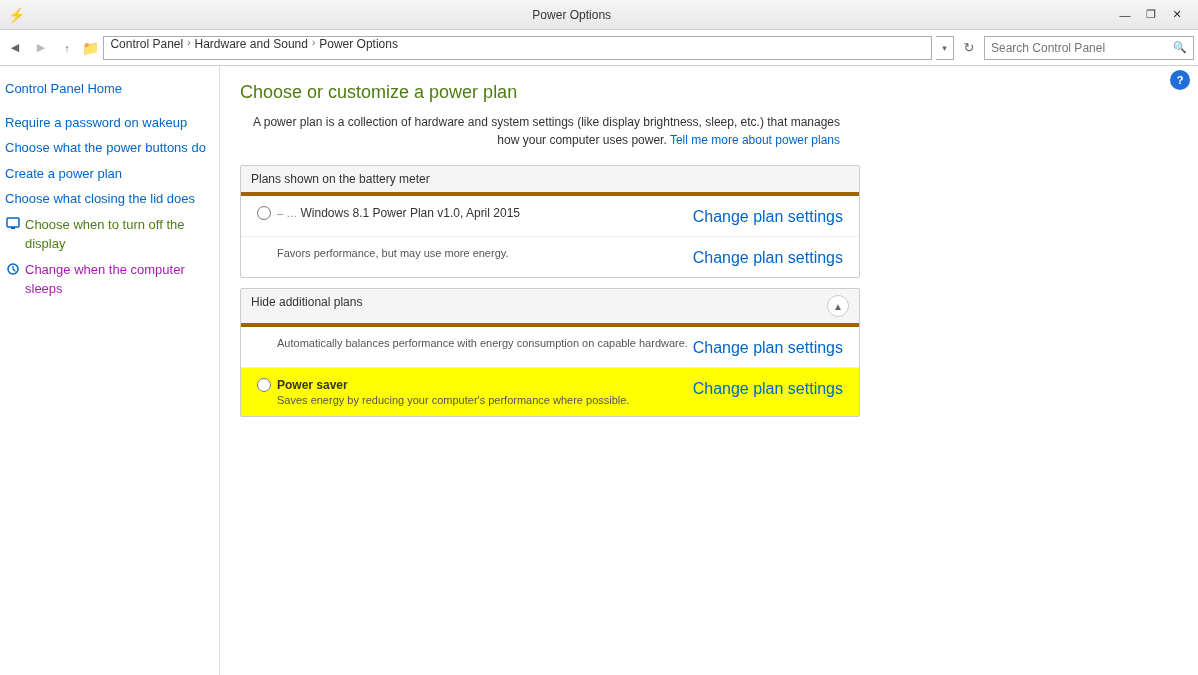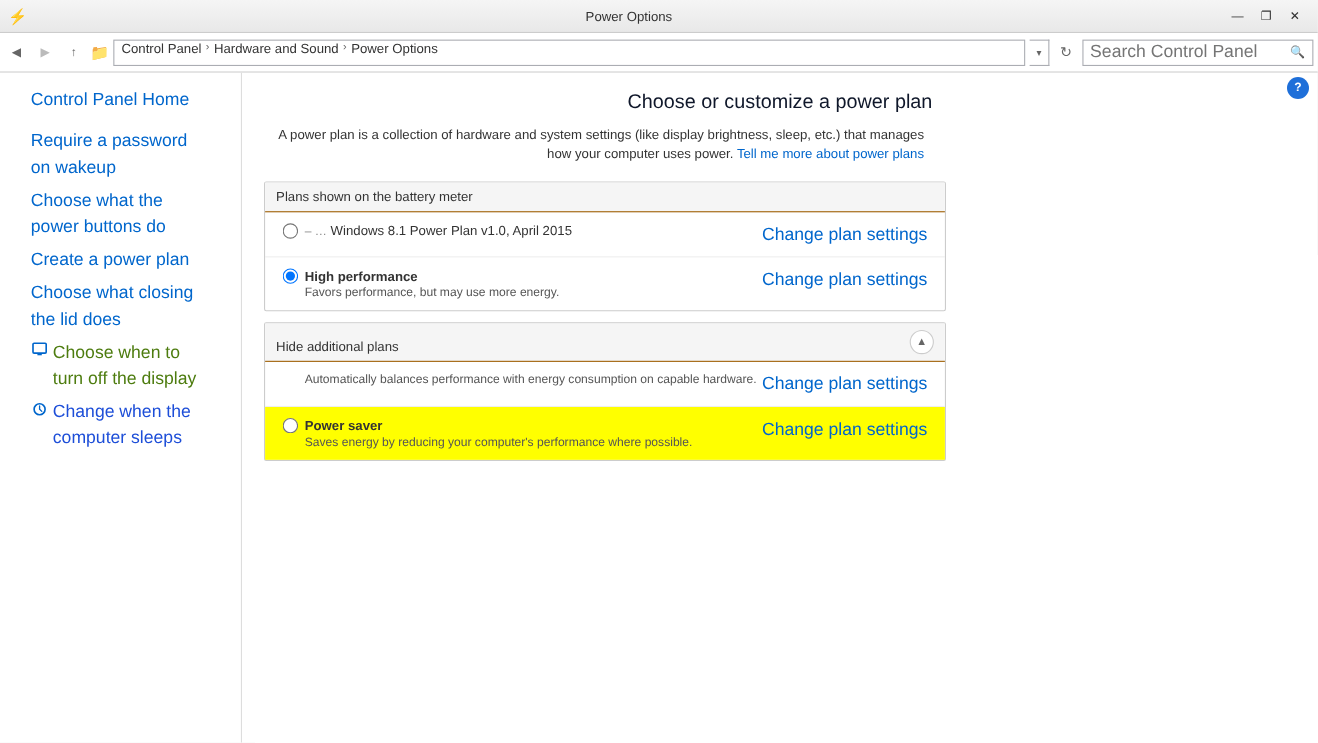--- a/index.html
+++ b/index.html
@@ -44,52 +44,52 @@
     }
     .path-item { color: #333; font-size: 12px; }
     .path-sep { color: #666; margin: 0 4px; font-size: 10px; }
     .path-item.current { color: #333; font-weight: normal; }
     .address-dropdown { width: 18px; height: 24px; border: 1px solid #abadb3; border-left: none; display: flex; align-items: center; justify-content: center; cursor: pointer; background: white; font-size: 9px; color: #666; }
     .refresh-btn { width: 22px; height: 22px; display: flex; align-items: center; justify-content: center; cursor: pointer; color: #666; font-size: 13px; }
     .search-box {
       width: 210px; height: 24px; border: 1px solid #abadb3; display: flex; align-items: center;
       padding: 0 6px; background: white; gap: 4px;
     }
-    .search-input { border: none; outline: none; font-size: 16px; width: 100%; color: #3b82f6; background: transparent; }
+    .search-input { border: none; outline: none; font-size: 12px; width: 100%; color: #3b82f6; background: transparent; }
     .search-icon { color: #666; font-size: 11px; }
 
     
     .sidebar {
       width: 220px; min-width: 220px;
       background: white;
       border-right: 1px solid #ddd;
       padding: 10px 0;
       overflow-y: auto;
     }
     .sidebar-link {
-      display: block; padding: 3px 28px; color: #0066cc; font-size: 16px; cursor: pointer;
+      display: block; padding: 3px 5px; color: #0066cc; font-size: 13px; cursor: pointer;
       text-decoration: none; line-height: 1.5;
     }
     .sidebar-link.active { color: #0066cc; display: flex; align-items: flex-start; gap: 4px; }
     .sidebar-icon { width: 16px; height: 16px; display: inline-flex; align-items: center; justify-content: center; flex-shrink: 0; margin-top: 1px; }
 
     
     .content {
       flex: 1; background: white; padding: 16px 20px; overflow-y: auto;
     }
-    .content-title { font-size: 18px; color: #0f172a; margin-bottom: 10px; font-weight: normal; text-align: center; }
+    .content-title { font-size: 18px; color: #4d7c0f; margin-bottom: 10px; font-weight: normal; }
     .content-desc { font-size: 12px; color: #333; line-height: 1.5; margin-bottom: 16px; max-width: 600px; text-align: right; }
     .content-desc a { color: #0066cc; text-decoration: none; }
 
     
     .plans-group { border: 1px solid #ccc; border-radius: 2px; margin-bottom: 10px; }
     .plans-group-header {
-      display: flex; align-items: flex-end; justify-content: space-between;
+      display: flex; align-items: flex-start; justify-content: space-between;
       padding: 6px 10px; font-size: 12px; color: #333;
-      border-bottom: 1px solid #a16207; background: #f5f5f5;
+      border-bottom: 4px solid #a16207; background: #f5f5f5;
     }
     .plans-group-title { font-size: 12px; color: #333; }
     .collapse-btn {
       width: 22px; height: 22px; border: 1px solid #ccc; border-radius: 50%; display: flex; align-items: center; justify-content: center;
       cursor: pointer; background: white; font-size: 10px; color: #666;
     }
 
     
     .plan-item {
       display: flex; align-items: flex-start; justify-content: space-between;
@@ -170,21 +170,21 @@
         <span style="color:#4d7c0f;">Choose when to turn off the display</span>
       </div>
 
       <div class="sidebar-link active">
         <span class="sidebar-icon">
           <svg width="14" height="14" viewBox="0 0 14 14">
               <circle cx="7" cy="7" r="5" fill="none" stroke="#0066cc" stroke-width="1.5"></circle>
               <path d="M7 4v3l2 2" stroke="#0066cc" stroke-width="1.2" fill="none" stroke-linecap="round"></path>
             </svg>
         </span>
-        <span style="color:#1d4ed8;">Change when the computer sleeps</span>
+        <span style="color:#a21caf;">Change when the computer sleeps</span>
       </div>
 
       <div style="height:380px;"></div>
 
     </div>
 
     <div class="content" style="position:relative;padding-bottom:40px;">
 
       <div class="help-btn">?</div>
 
@@ -207,24 +207,20 @@
                 <span style="color:#888;font-size:11px;">– …</span>
                 <span>Windows 8.1 Power Plan v1.0, April 2015</span>
               </span>
             </div>
           </div>
           <a class="plan-change-link">Change plan settings</a>
         </div>
 
         <div class="plan-item">
           <div class="plan-left">
-            <div class="plan-radio-row">
-              <input type="radio" class="plan-radio" name="powerplan" checked="" style="">
-              <span class="plan-name">High performance</span>
-            </div>
             <span class="plan-desc">Favors performance, but may use more energy.</span>
           </div>
           <a class="plan-change-link">Change plan settings</a>
         </div>
       </div>
 
       <div class="plans-group" style="max-width:620px;">
         <div class="plans-group-header" style="cursor:pointer;">
           <span class="plans-group-title">Hide additional plans</span>
           <div class="collapse-btn">▲</div>

